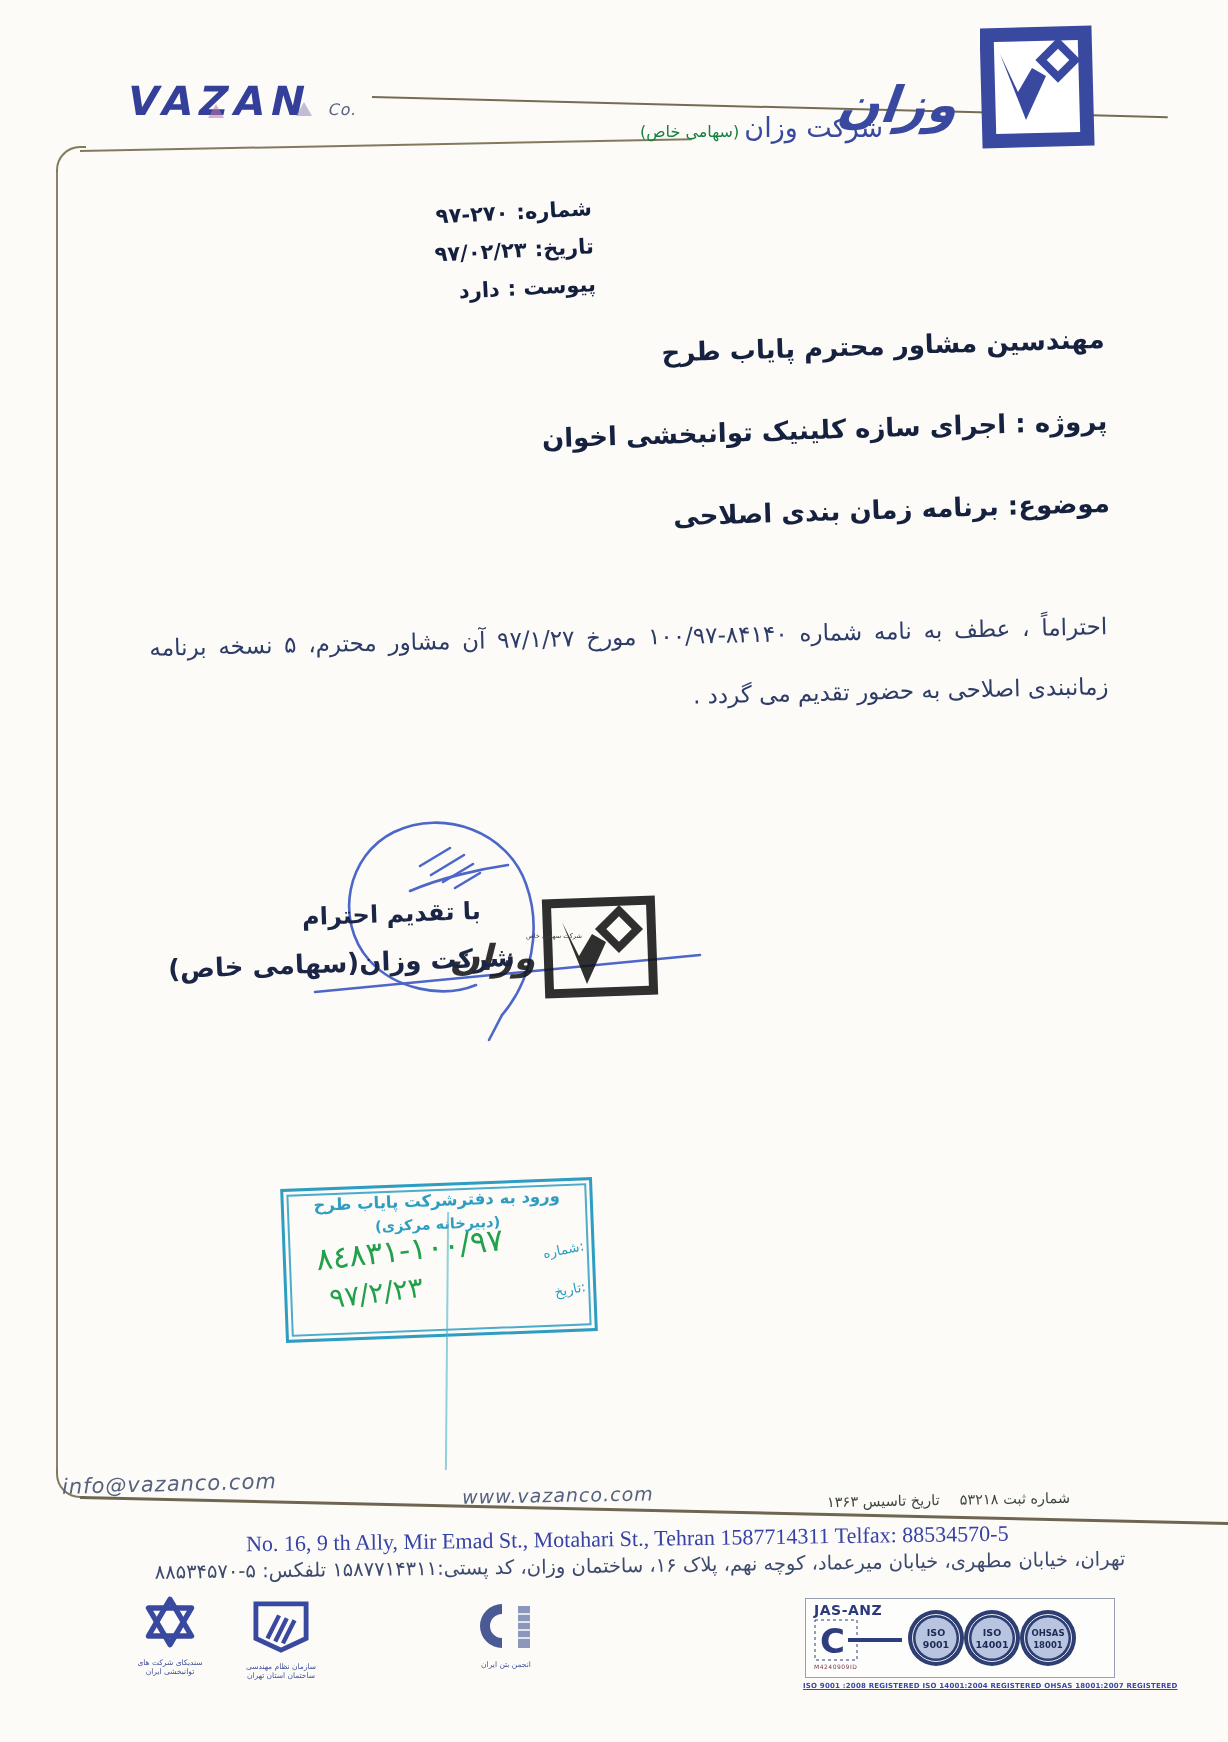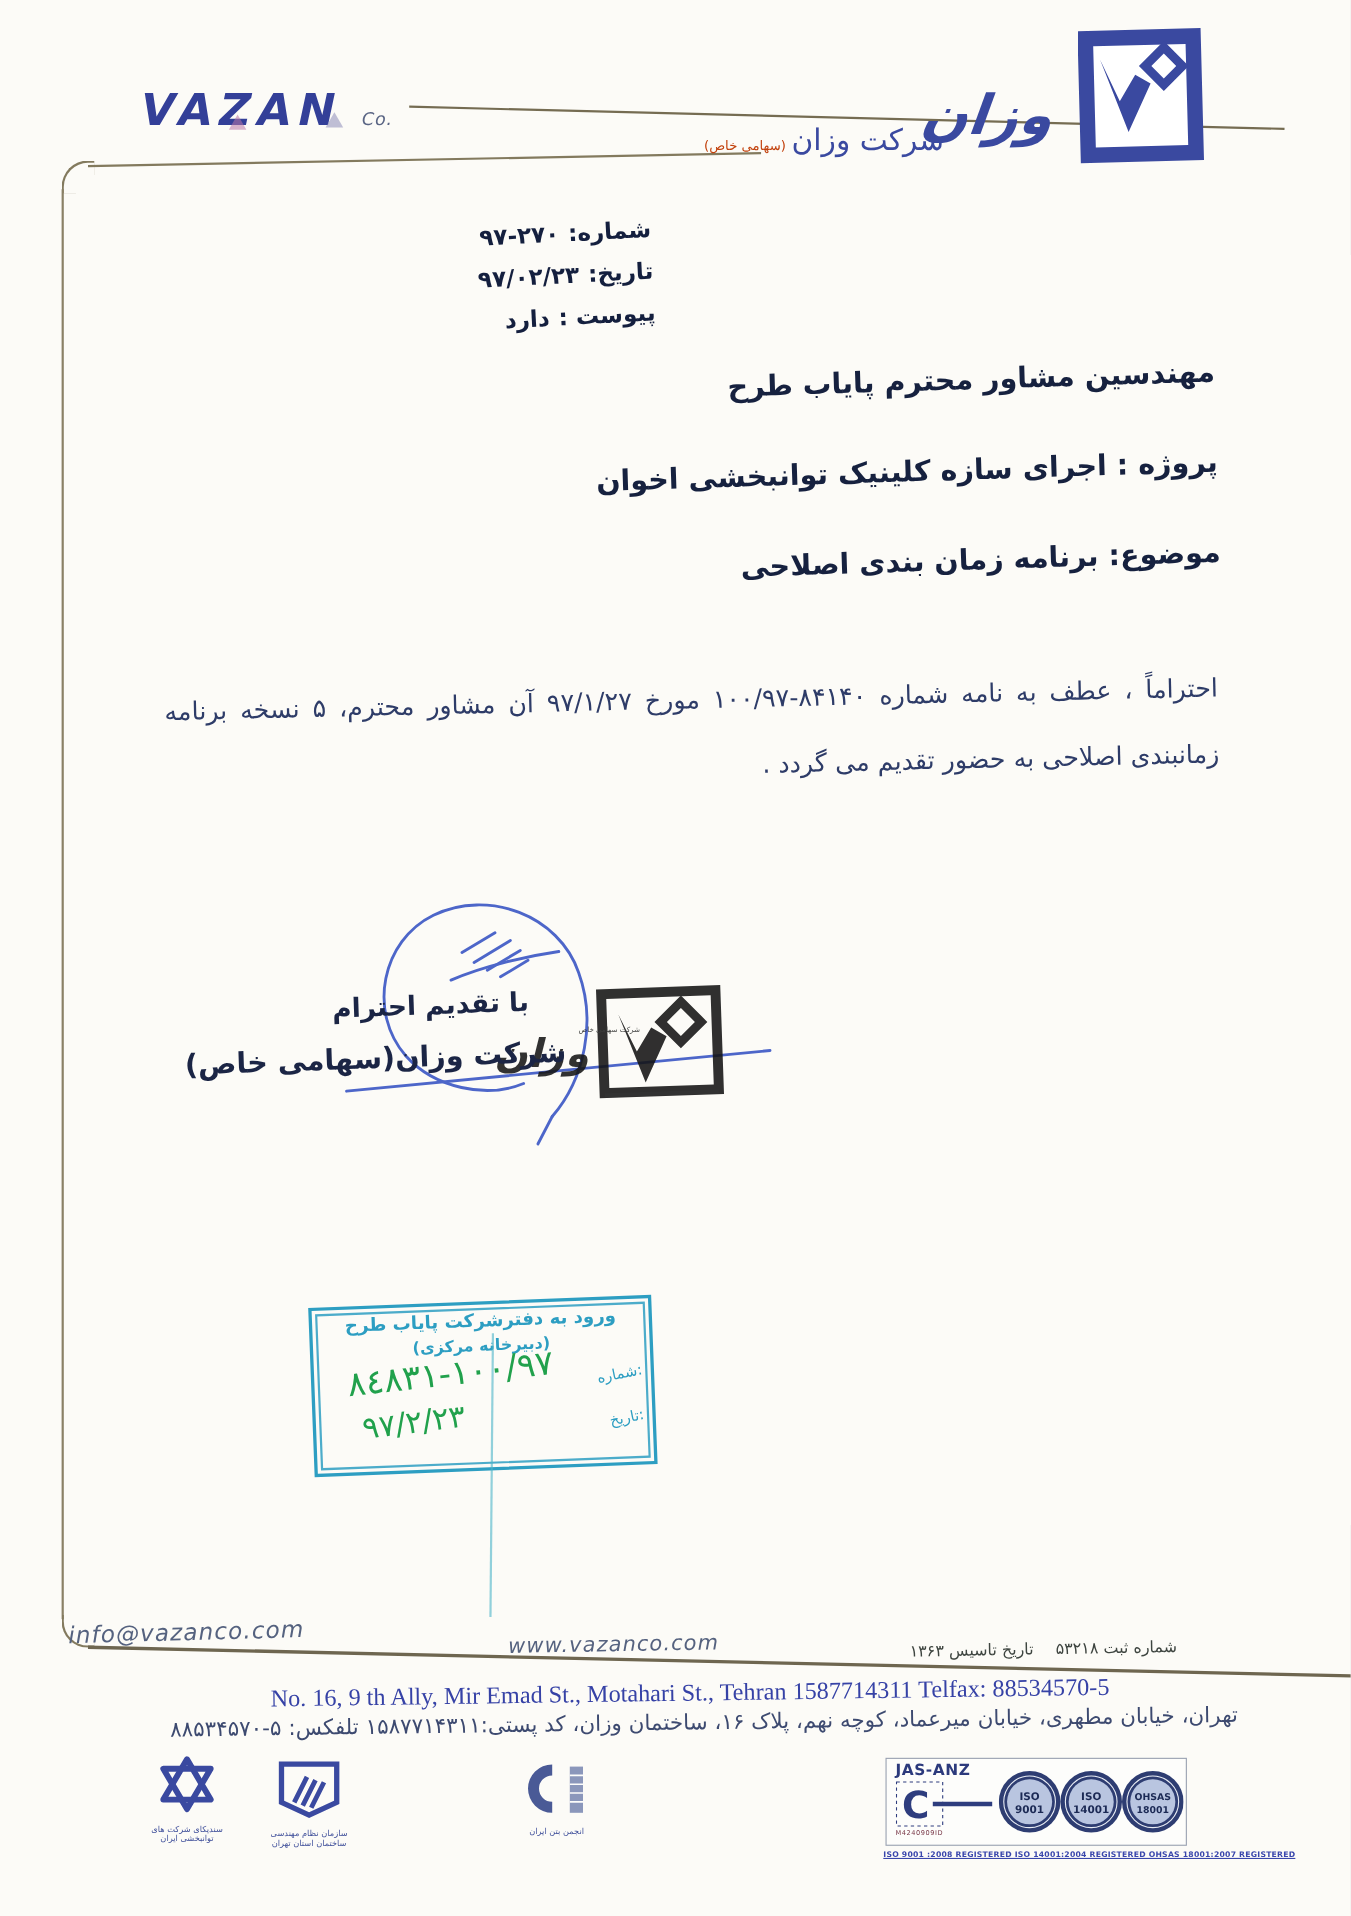--- a/index.html
+++ b/index.html
@@ -17,21 +17,21 @@
   .vazan-logo{left:128px;top:78px;color:#333f98;font-weight:bold;font-size:40px;letter-spacing:6px;
               transform:skewX(-12deg);white-space:nowrap;}
   .vazan-co{font-size:16px;letter-spacing:1px;color:#5a6584;font-weight:normal;}
   .tri{width:0;height:0;border-left:8px solid transparent;border-right:8px solid transparent;}
   .tri1{left:208px;top:104px;border-bottom:14px solid rgba(186,120,168,.55);}
   .tri2{left:296px;top:102px;border-bottom:14px solid rgba(150,150,190,.6);}
 
   .mark-fa{left:842px;top:80px;color:#3a49a0;font-weight:bold;font-size:50px;transform:skewX(-20deg);line-height:1;}
   .company-line{left:640px;top:112px;width:340px;direction:rtl;text-align:left;color:#3a49a0;white-space:nowrap;}
   .company-name{font-weight:normal;font-size:27px;}
-  .company-type{font-size:12px;color:#c2410c;}
+  .company-type{font-size:16px;color:#15803d;}
 
   
   .meta{left:336px;top:196px;width:258px;direction:rtl;text-align:right;transform:rotate(-3deg);
         color:#141f3e;font-weight:bold;font-size:21px;line-height:38px;white-space:nowrap;}
   .mv{margin-inline-start:8px;}
 
   
   .headings{left:578px;top:330px;width:530px;direction:rtl;text-align:right;transform:rotate(-1.8deg);
             color:#16213f;font-weight:bold;font-size:26px;white-space:nowrap;}
   .headings .h-row{margin-bottom:48px;line-height:34px;}
@@ -69,21 +69,21 @@
              font-size:14.5px;transform:rotate(-1deg);white-space:nowrap;}
   .addr-en{left:246px;top:1526px;font-family:"Liberation Serif",serif;font-size:22px;color:#3642a6;
            transform:rotate(-.8deg);white-space:nowrap;}
   .addr-fa{left:90px;top:1554px;width:1100px;direction:rtl;text-align:center;font-size:19.5px;color:#3d4a70;
            transform:rotate(-.8deg);white-space:nowrap;}
 
   
   .logo-item{position:absolute;text-align:center;color:#41519b;}
   .logo-cap{font-size:7.5px;line-height:9px;margin-top:4px;}
   .cap-green{color:#2aa04e;}
-  .cert-box{left:805px;top:1598px;width:272px;height:78px;border:1.5px solid #98a0b0;background:#fdfdfb;}
+  .cert-box{left:805px;top:1598px;width:272px;height:78px;border:1.5px solid #98a0b0;background:#fdfdfb;padding-left:36px;}
   .jas-label{position:absolute;left:8px;top:3px;font-weight:bold;font-size:14px;color:#2c3a7c;letter-spacing:.5px;}
   .jas-code{position:absolute;left:8px;top:64px;font-size:6px;color:#7a3a4a;letter-spacing:.5px;}
   .cmark{position:absolute;left:8px;top:20px;}
   .badges{position:absolute;left:102px;top:4px;}
   .registered{left:803px;top:1682px;width:388px;font-size:7px;font-weight:bold;color:#3946ac;letter-spacing:.2px;white-space:nowrap;text-decoration:underline;}
 </style>
 </head>
 <body>
 
 <div class="page">

